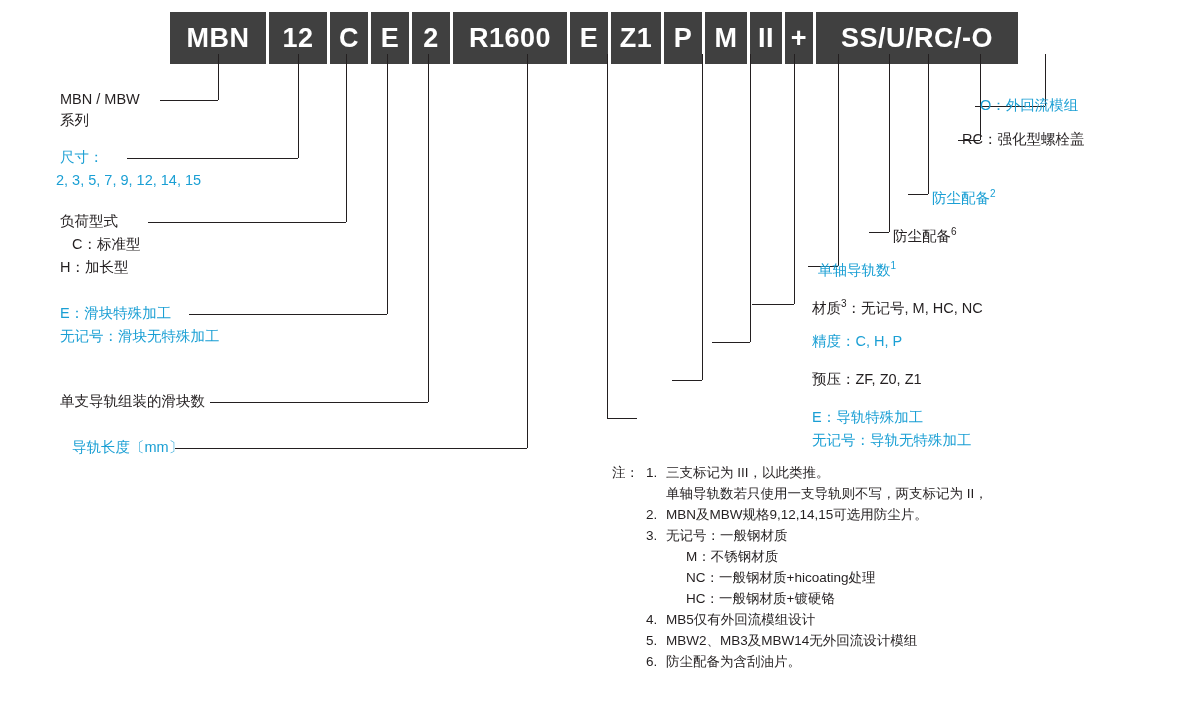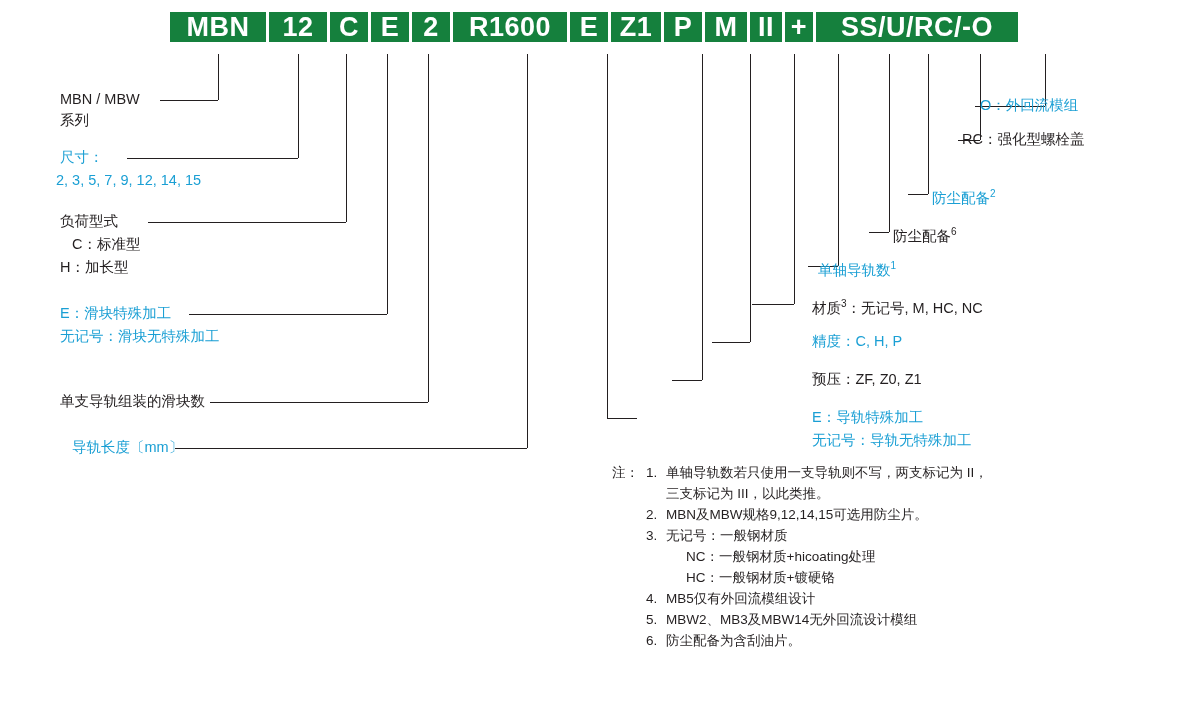--- a/index.html
+++ b/index.html
@@ -6,23 +6,23 @@
   body{
     width:1200px;height:711px;background:#ffffff;
     font-family:"Liberation Sans","DejaVu Sans",sans-serif;
     color:#231f20;position:relative;overflow:hidden;
   }
   #stage{position:relative;width:1200px;height:711px;}
 
   
   .code-row{position:absolute;left:170px;top:12px;display:flex;align-items:stretch;}
   .code-cell{
-    background:#15803d;color:#ffffff;font-weight:bold;font-size:27px;
+    background:#404040;color:#ffffff;font-weight:bold;font-size:27px;
     display:flex;align-items:center;justify-content:center;
-    height:30px;margin-right:3px;letter-spacing:0.5px;
+    height:52px;margin-right:3px;letter-spacing:0.5px;
     font-family:"Liberation Sans","DejaVu Sans",sans-serif;
   }
 
   
   .vline{position:absolute;background:#231f20;width:1px;}
   .hline{position:absolute;background:#231f20;height:1px;}
 
   
   .lbl{position:absolute;font-size:14.5px;line-height:21px;white-space:nowrap;}
   .blk{color:#231f20;}
@@ -135,34 +135,35 @@
   <div class="lbl blk" style="left:812px;top:369px;">预压：ZF, Z0, Z1</div>
 
   <div class="lbl blu" style="left:812px;top:407px;">E：导轨特殊加工</div>
   <div class="lbl blu" style="left:812px;top:430px;">无记号：导轨无特殊加工</div>
 
   <div class="notes">
     <div class="nrow">
       <div class="nlabel">注：</div>
       <div class="nnum">1.</div>
       <div>
+        <div class="ntext">三支标记为 III，以此类推。</div>
         <div class="ntext">单轴导轨数若只使用一支导轨则不写，两支标记为 II，</div>
-        <div class="ntext">三支标记为 III，以此类推。</div>
       </div>
     </div>
     <div class="nrow">
       <div class="nlabel"></div>
       <div class="nnum">2.</div>
       <div class="ntext">MBN及MBW规格9,12,14,15可选用防尘片。</div>
     </div>
     <div class="nrow">
       <div class="nlabel"></div>
       <div class="nnum">3.</div>
       <div>
         <div class="ntext">无记号：一般钢材质</div>
+        <div class="ntext indent">M：不锈钢材质</div>
         <div class="ntext indent">NC：一般钢材质+hicoating处理</div>
         <div class="ntext indent">HC：一般钢材质+镀硬铬</div>
       </div>
     </div>
     <div class="nrow">
       <div class="nlabel"></div>
       <div class="nnum">4.</div>
       <div class="ntext">MB5仅有外回流模组设计</div>
     </div>
     <div class="nrow">

